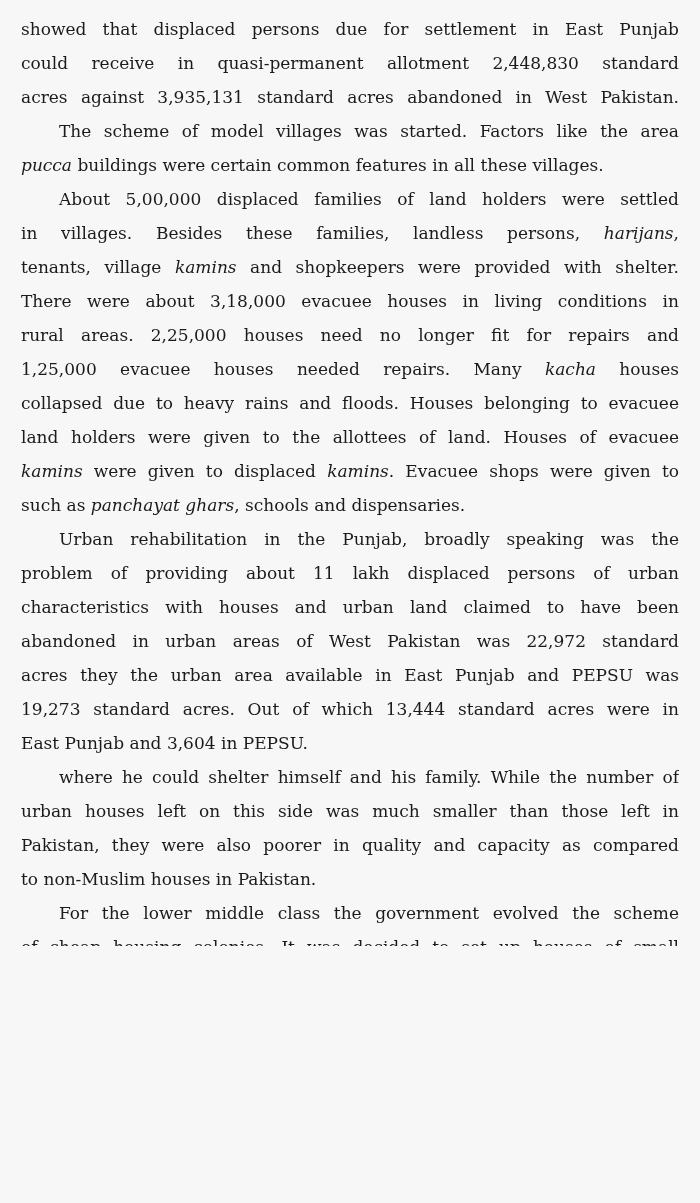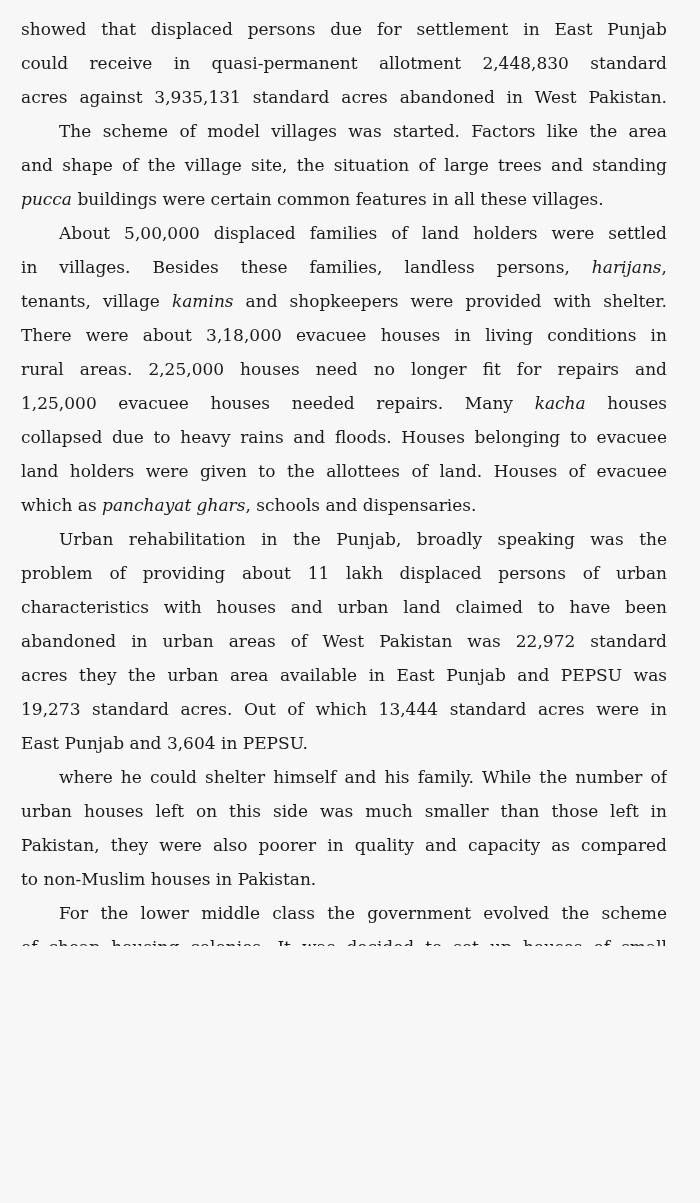--- a/index.html
+++ b/index.html
@@ -8,21 +8,21 @@
     background: #f7f7f7;
   }
   .sheet {
     position: relative;
     width: 700px;
     height: 946px;
     box-sizing: border-box;
     background: #f7f7f7;
     color: #1b1b1b;
     font-family: "DejaVu Serif", "Liberation Serif", serif;
-    padding: 12px 33px 0 21px;
+    padding: 12px 21px 0 21px;
     overflow: hidden;
   }
   .para { margin: 0; }
   .line {
     font-size: 17px;
     line-height: 34px;
     height: 34px;
     overflow: hidden;
     text-align: justify;
     text-align-last: justify;
@@ -49,33 +49,33 @@
 
 <div class="sheet" style="background: rgb(247, 247, 247); color: rgb(27, 27, 27);">
   <main>
       <div class="para">
         <div class="line"><span>showed that displaced persons due for settlement in East Punjab</span></div>
         <div class="line"><span>could receive in quasi-permanent allotment 2,448,830 standard</span></div>
         <div class="line"><span>acres against 3,935,131 standard acres abandoned in West Pakistan.</span></div>
       </div>
       <div class="para indent">
         <div class="line"><span>The scheme of model villages was started. Factors like the area</span></div>
-        <div class="line"><span>and shape of the village site, the situation of large trees and standing</span></div>
         <div class="line end"><em>pucca</em><span> buildings were certain common features in all these villages.</span></div>
       </div>
       <div class="para indent">
         <div class="line"><span>About 5,00,000 displaced families of land holders were settled</span></div>
         <div class="line"><span>in villages. Besides these families, landless persons, </span><em>harijans</em><span>,</span></div>
         <div class="line"><span>tenants, village </span><em>kamins</em><span> and shopkeepers were provided with shelter.</span></div>
         <div class="line"><span>There were about 3,18,000 evacuee houses in living conditions in</span></div>
         <div class="line"><span>rural areas. 2,25,000 houses need no longer fit for repairs and</span></div>
         <div class="line"><span>1,25,000 evacuee houses needed repairs. Many </span><em>kacha</em><span> houses</span></div>
         <div class="line"><span>collapsed due to heavy rains and floods. Houses belonging to evacuee</span></div>
         <div class="line"><span>land holders were given to the allottees of land. Houses of evacuee</span></div>
-        <div class="line end"><span>which as </span><em>panchayat ghars</em><span>, schools and dispensaries.</span></div>
+        <div class="line"><em>kamins</em><span> were given to displaced </span><em>kamins</em><span>. Evacuee shops were given to</span></div>
+        <div class="line end"><span>such as </span><em>panchayat ghars</em><span>, schools and dispensaries.</span></div>
       </div>
       <div class="para indent">
         <div class="line"><span>Urban rehabilitation in the Punjab, broadly speaking was the</span></div>
         <div class="line"><span>problem of providing about 11 lakh displaced persons of urban</span></div>
         <div class="line"><span>characteristics with houses and urban land claimed to have been</span></div>
         <div class="line"><span>abandoned in urban areas of West Pakistan was 22,972 standard</span></div>
         <div class="line"><span>acres they the urban area available in East Punjab and PEPSU was</span></div>
         <div class="line"><span>19,273 standard acres. Out of which 13,444 standard acres were in</span></div>
         <div class="line end"><span>East Punjab and 3,604 in PEPSU.</span></div>
       </div>

